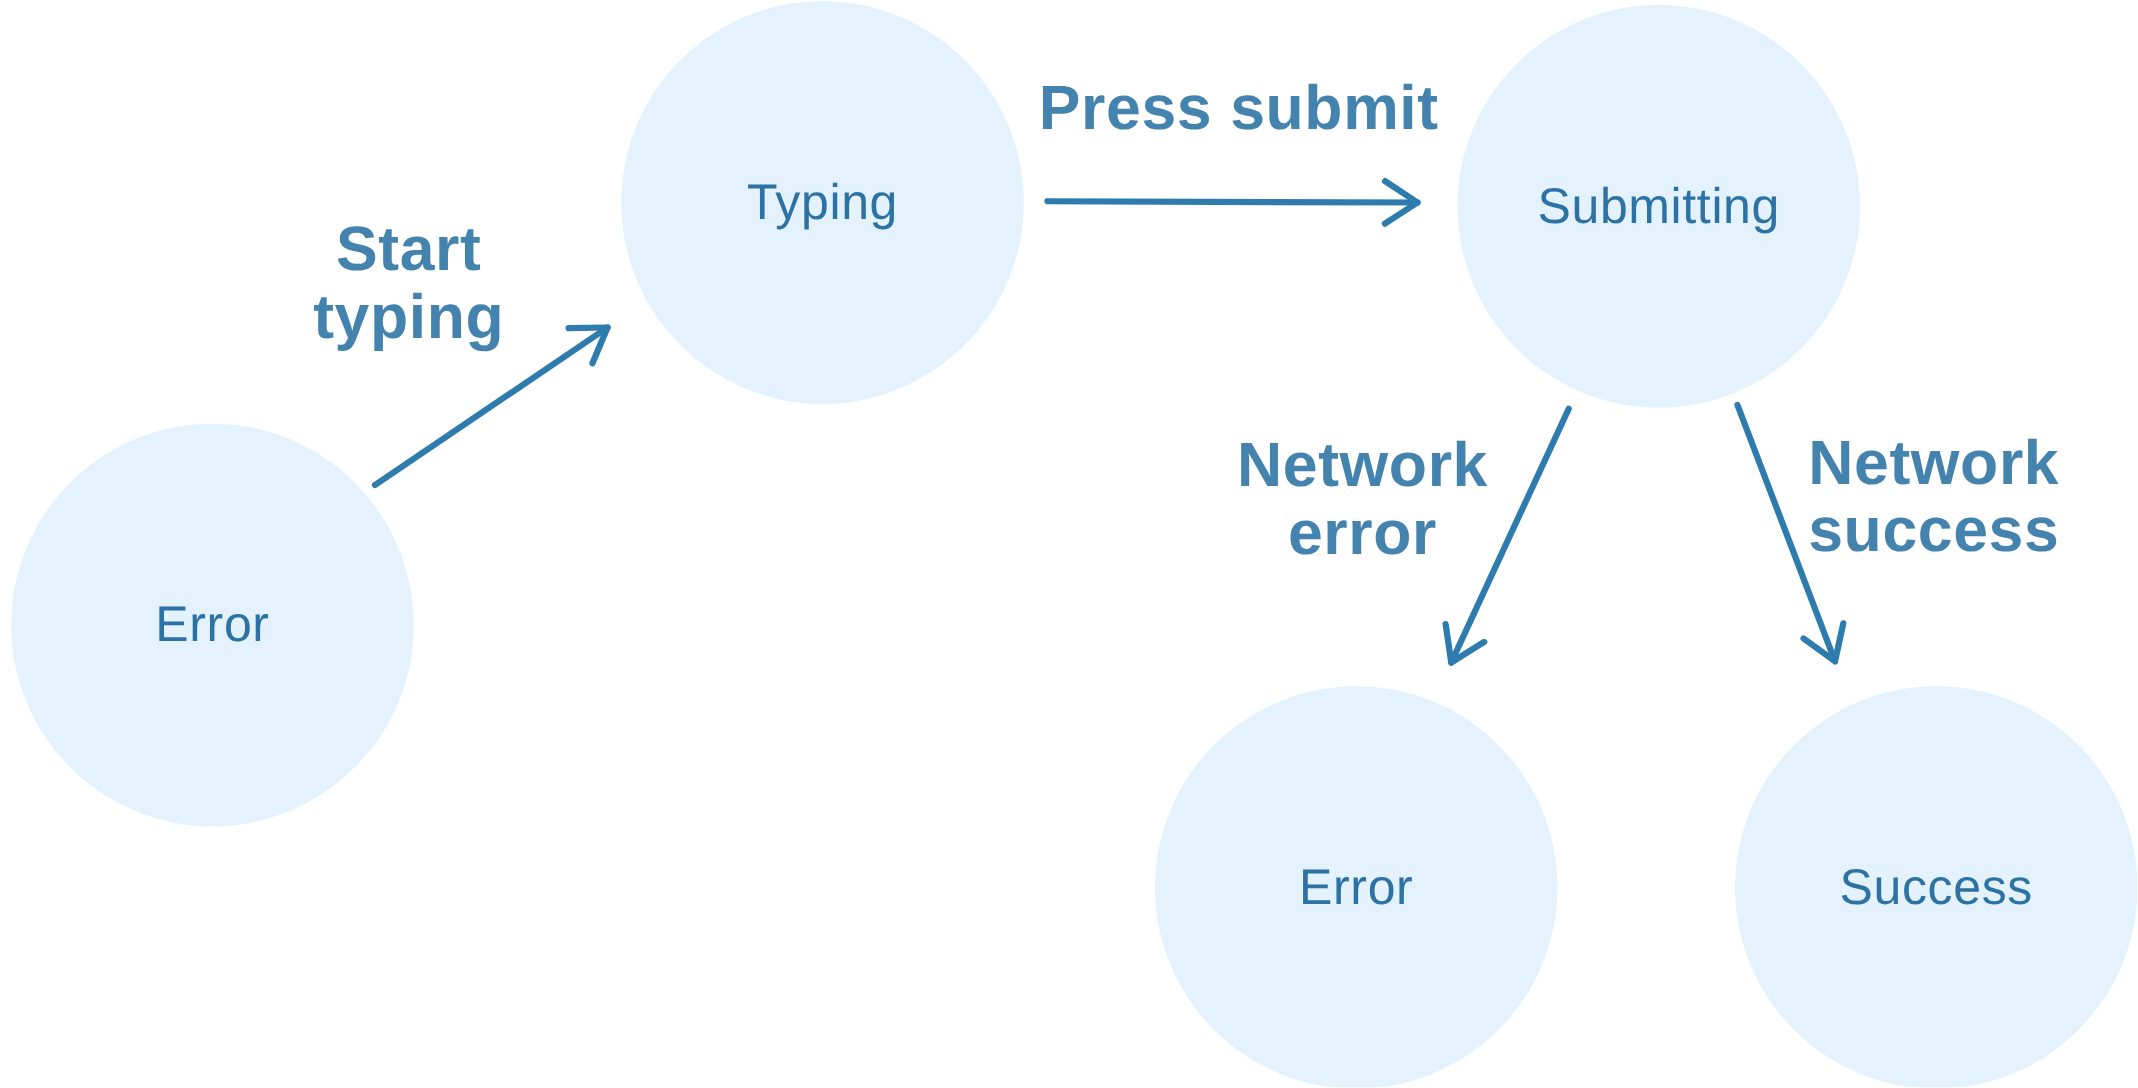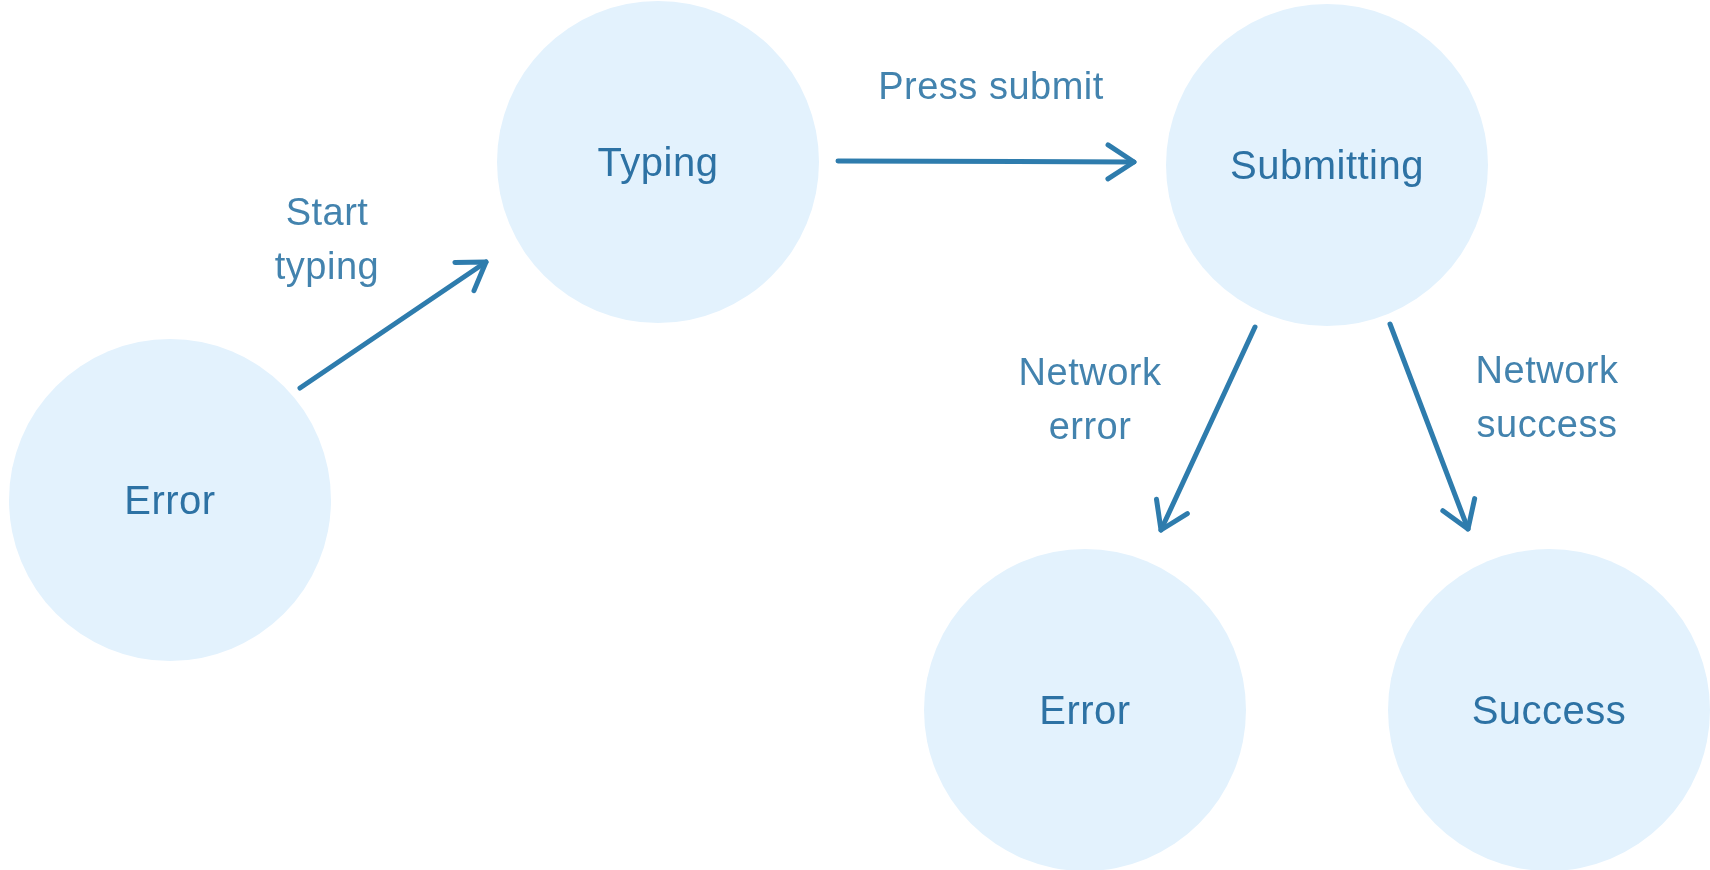--- a/index.html
+++ b/index.html
@@ -37,35 +37,35 @@
     color: #2d72a4;
     font-size: 40px;
     font-weight: 400;
     letter-spacing: 0.5px;
     white-space: nowrap;
   }
   .edge-label {
     position: absolute;
     transform: translate(-50%, -50%);
     color: #4383ae;
-    font-size: 38px;
+    font-size: 50px;
     line-height: 54px;
-    font-weight: 400;
+    font-weight: 700;
     letter-spacing: 0.5px;
     text-align: center;
     white-space: nowrap;
   }
   
   #node-empty      { left:   9px; top: 339px; }
   #node-typing     { left: 497px; top:   1px; }
   #node-submitting { left: 1166px; top:   4px; }
   #node-error      { left: 924px; top: 549px; }
   #node-success    { left: 1388px; top: 549px; }
   
-  #label-start-typing    { left: 327px;  top: 239px; }
+  #label-start-typing    { left: 327px;  top: 226px; }
   #label-press-submit    { left: 991px;  top: 86px;  }
   #label-network-error   { left: 1090px; top: 399px; }
   #label-network-success { left: 1547px; top: 397px; }
 </style>
 </head>
 <body>
 
 <div class="canvas">
 
   <svg class="edges-svg" width="1710" height="870" viewBox="0 0 1710 870" xmlns="http://www.w3.org/2000/svg">

